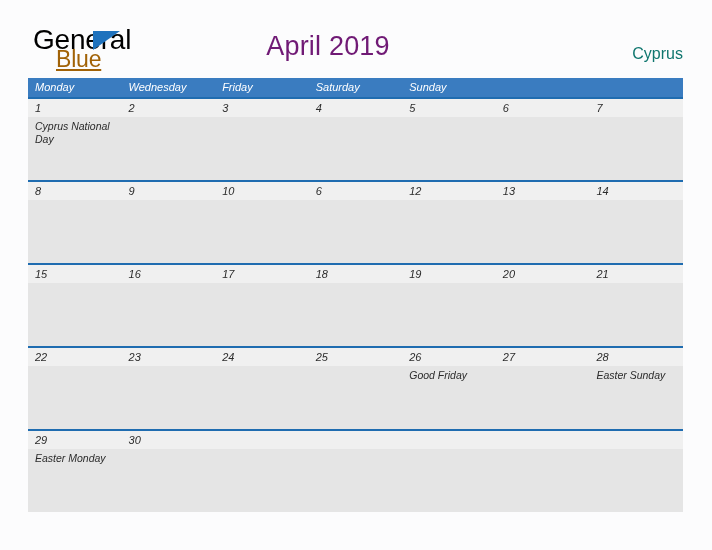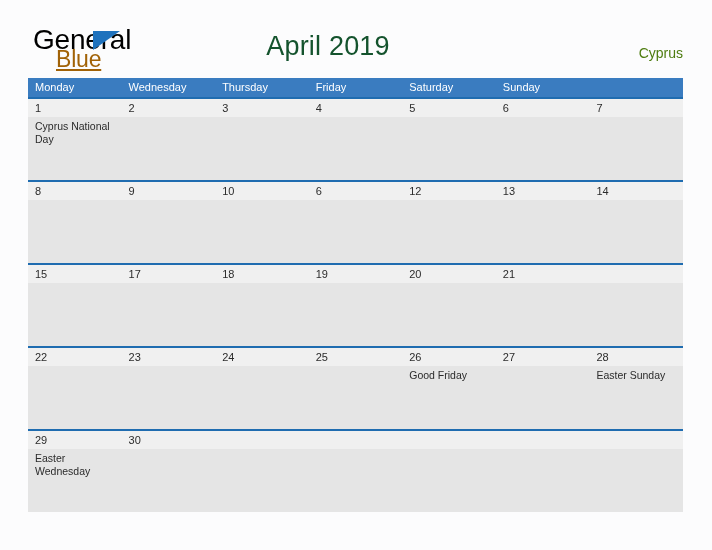--- a/index.html
+++ b/index.html
@@ -68,39 +68,40 @@
     border-bottom: 19px solid transparent;
   }
 
   .title {
     position: absolute;
     left: 0;
     top: 31px;
     width: 656px;
     text-align: center;
     font-size: 27px;
-    color: #14532d;
+    color: #701a75;
     letter-spacing: 0.2px;
   }
 
   .country {
     position: absolute;
     right: 29px;
     top: 45px;
-    font-size: 14px;
-    color: #4d7c0f;
+    font-size: 16px;
+    color: #0f766e;
     text-align: right;
   }
 
   
   .calendar {
     position: absolute;
     left: 28px;
     top: 78px;
     width: 655px;
+    font-style: italic;
   }
 
   .dow-row {
     display: flex;
     width: 655px;
     height: 19px;
     background: #3a7cc0;
   }
   .dow {
     width: 93.57px;
@@ -168,21 +169,20 @@
     <div class="title">April 2019</div>
 
     <div class="country">Cyprus</div>
 
   </div>
 
   <div class="calendar">
     <div class="dow-row">
         <div class="dow">Monday</div>
         <div class="dow">Wednesday</div>
-        <div class="dow">Thursday</div>
         <div class="dow">Friday</div>
         <div class="dow">Saturday</div>
         <div class="dow">Sunday</div>
       </div>
     <div class="weeks">
         <div class="week">
           <div class="week-dates">
             <div class="date-cell">1</div>
             <div class="date-cell">2</div>
             <div class="date-cell">3</div>
@@ -217,20 +217,21 @@
             <div class="event-cell"></div>
             <div class="event-cell"></div>
             <div class="event-cell"></div>
             <div class="event-cell"></div>
             <div class="event-cell"></div>
           </div>
         </div>
         <div class="week">
           <div class="week-dates">
             <div class="date-cell">15</div>
+            <div class="date-cell">16</div>
             <div class="date-cell">17</div>
             <div class="date-cell">18</div>
             <div class="date-cell">19</div>
             <div class="date-cell">20</div>
             <div class="date-cell">21</div>
           </div>
           <div class="week-events">
             <div class="event-cell"></div>
             <div class="event-cell"></div>
             <div class="event-cell"></div>
@@ -264,21 +265,21 @@
           <div class="week-dates">
             <div class="date-cell">29</div>
             <div class="date-cell">30</div>
             <div class="date-cell"></div>
             <div class="date-cell"></div>
             <div class="date-cell"></div>
             <div class="date-cell"></div>
             <div class="date-cell"></div>
           </div>
           <div class="week-events">
-            <div class="event-cell">Easter Wednesday</div>
+            <div class="event-cell">Easter Monday</div>
             <div class="event-cell"></div>
             <div class="event-cell"></div>
             <div class="event-cell"></div>
             <div class="event-cell"></div>
             <div class="event-cell"></div>
             <div class="event-cell"></div>
           </div>
         </div>
       </div>
   </div>

